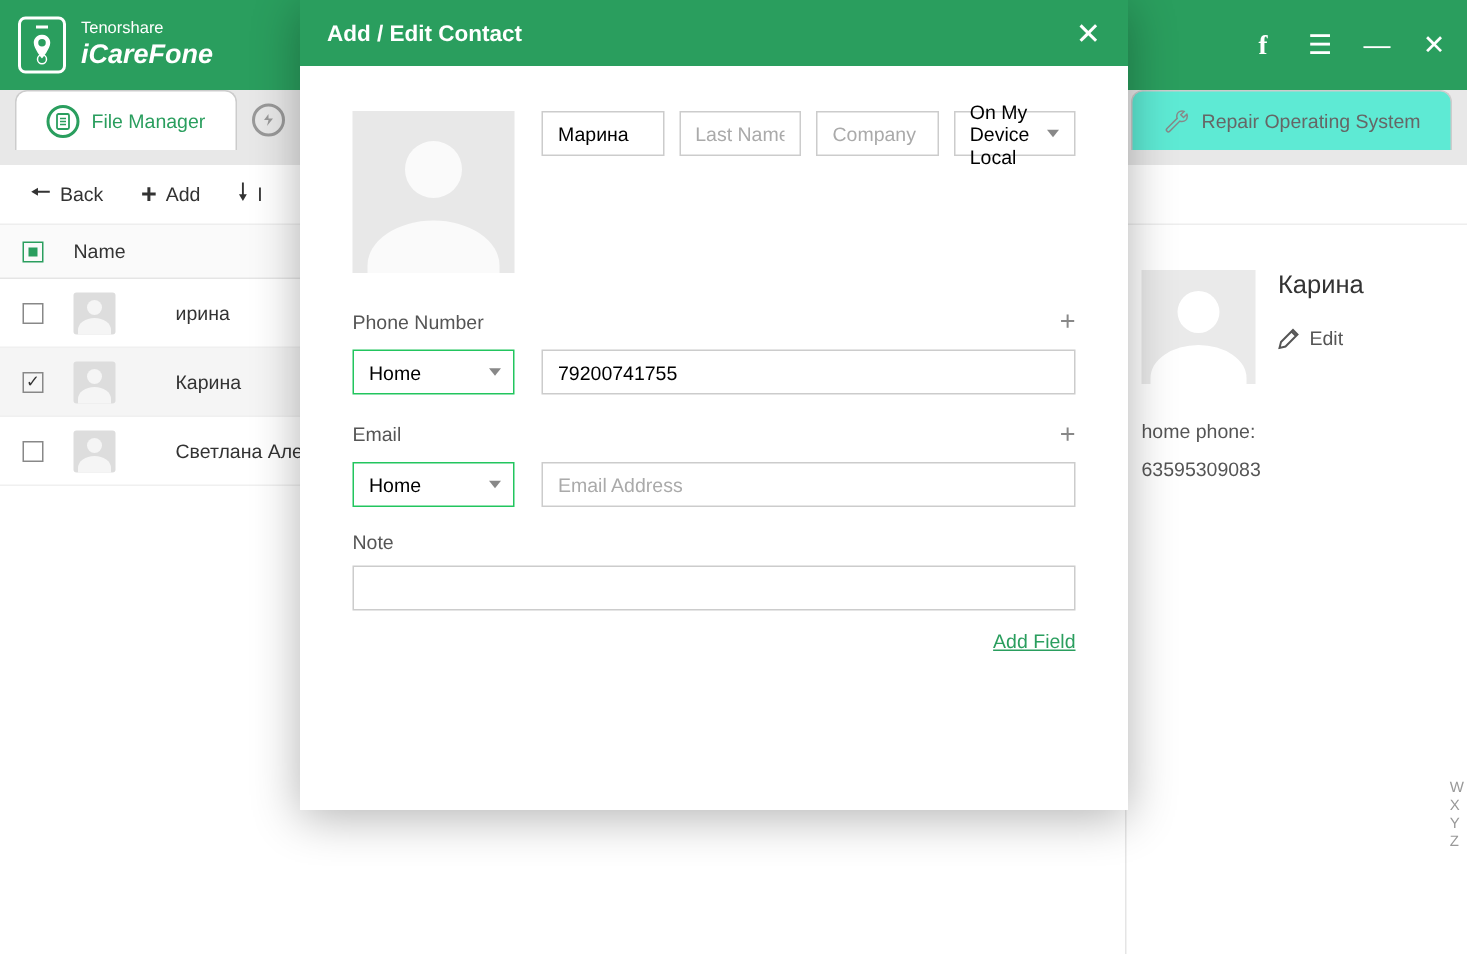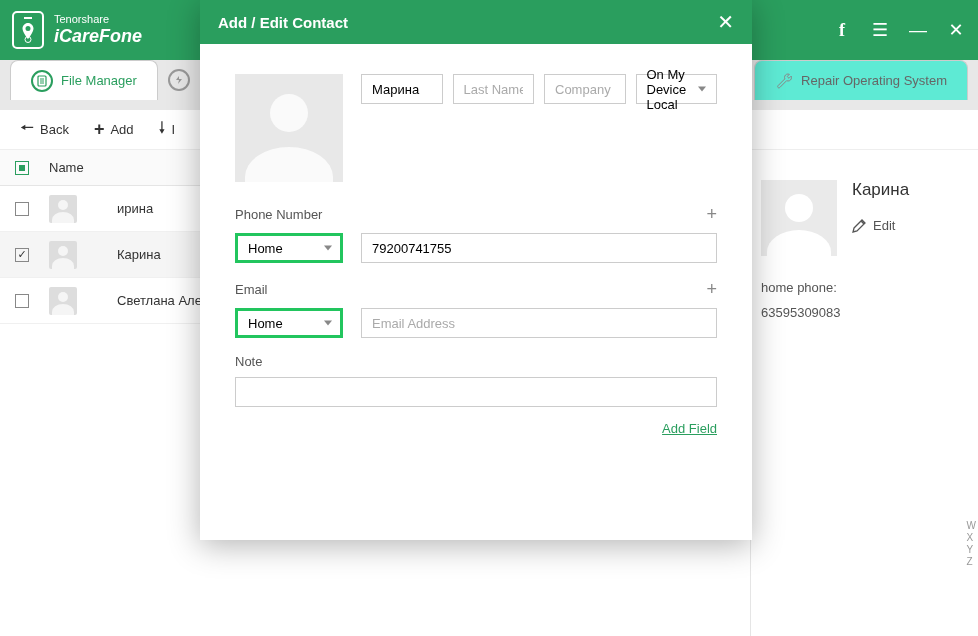--- a/index.html
+++ b/index.html
@@ -68,21 +68,21 @@
 .avatar-placeholder::before { content: ''; position: absolute; top: 20px; left: 50%; transform: translateX(-50%); width: 38px; height: 38px; background: #fafafa; border-radius: 50%; }
 .avatar-placeholder::after { content: ''; position: absolute; bottom: -25px; left: 50%; transform: translateX(-50%); width: 88px; height: 60px; background: #fafafa; border-radius: 50% 50% 0 0; }
 .form-fields { flex: 1; display: flex; gap: 10px; }
 .text-input { height: 30px; border: 1px solid #ccc; padding: 0 10px; font-size: 13px; width: 100%; outline: none; }
 .text-input::placeholder { color: #aaa; }
 .select-input { height: 30px; border: 1px solid #ccc; padding: 0 10px; font-size: 13px; width: 100%; background: white; position: relative; display: flex; align-items: center; cursor: pointer; }
 .select-input::after { content: ''; position: absolute; right: 10px; top: 50%; transform: translateY(-50%); border-left: 4px solid transparent; border-right: 4px solid transparent; border-top: 5px solid #888; }
 .section-label { font-size: 13px; color: #555; display: flex; align-items: center; margin-bottom: 8px; }
 .add-plus { margin-left: auto; color: #888; font-size: 18px; cursor: pointer; font-weight: 300; }
 .field-row { display: flex; gap: 18px; margin-bottom: 16px; }
-.type-select { width: 108px; height: 30px; border: 3px solid #22c55e; font-size: 13px; background: white; display: flex; align-items: center; padding: 0 10px; position: relative; cursor: pointer; }
+.type-select { width: 108px; height: 30px; border: 1px solid #22c55e; font-size: 13px; background: white; display: flex; align-items: center; padding: 0 10px; position: relative; cursor: pointer; }
 .type-select::after { content: ''; position: absolute; right: 8px; top: 50%; transform: translateY(-50%); border-left: 4px solid transparent; border-right: 4px solid transparent; border-top: 5px solid #888; }
 .note-input { width: 100%; height: 30px; border: 1px solid #ccc; padding: 0 10px; font-size: 13px; outline: none; }
 .add-field-link { text-align: right; margin-top: 12px; }
 .add-field-link a { color: #2a9e5e; font-size: 13px; text-decoration: underline; cursor: pointer; }
 .modal-footer { position: absolute; bottom: 0; left: 0; right: 0; height: 58px; background: #f7f7f7; display: flex; align-items: center; justify-content: flex-end; padding: 0 35px; gap: 15px; }
 .btn { width: 110px; height: 32px; border-radius: 16px; font-size: 14px; font-weight: bold; cursor: pointer; border: none; display: flex; align-items: center; justify-content: center; }
 .btn-cancel { background: white; border: 2px solid #2a9e5e; color: #2a9e5e; }
 .btn-save { background: #2a9e5e; color: white; }
 </style>
 </head>

